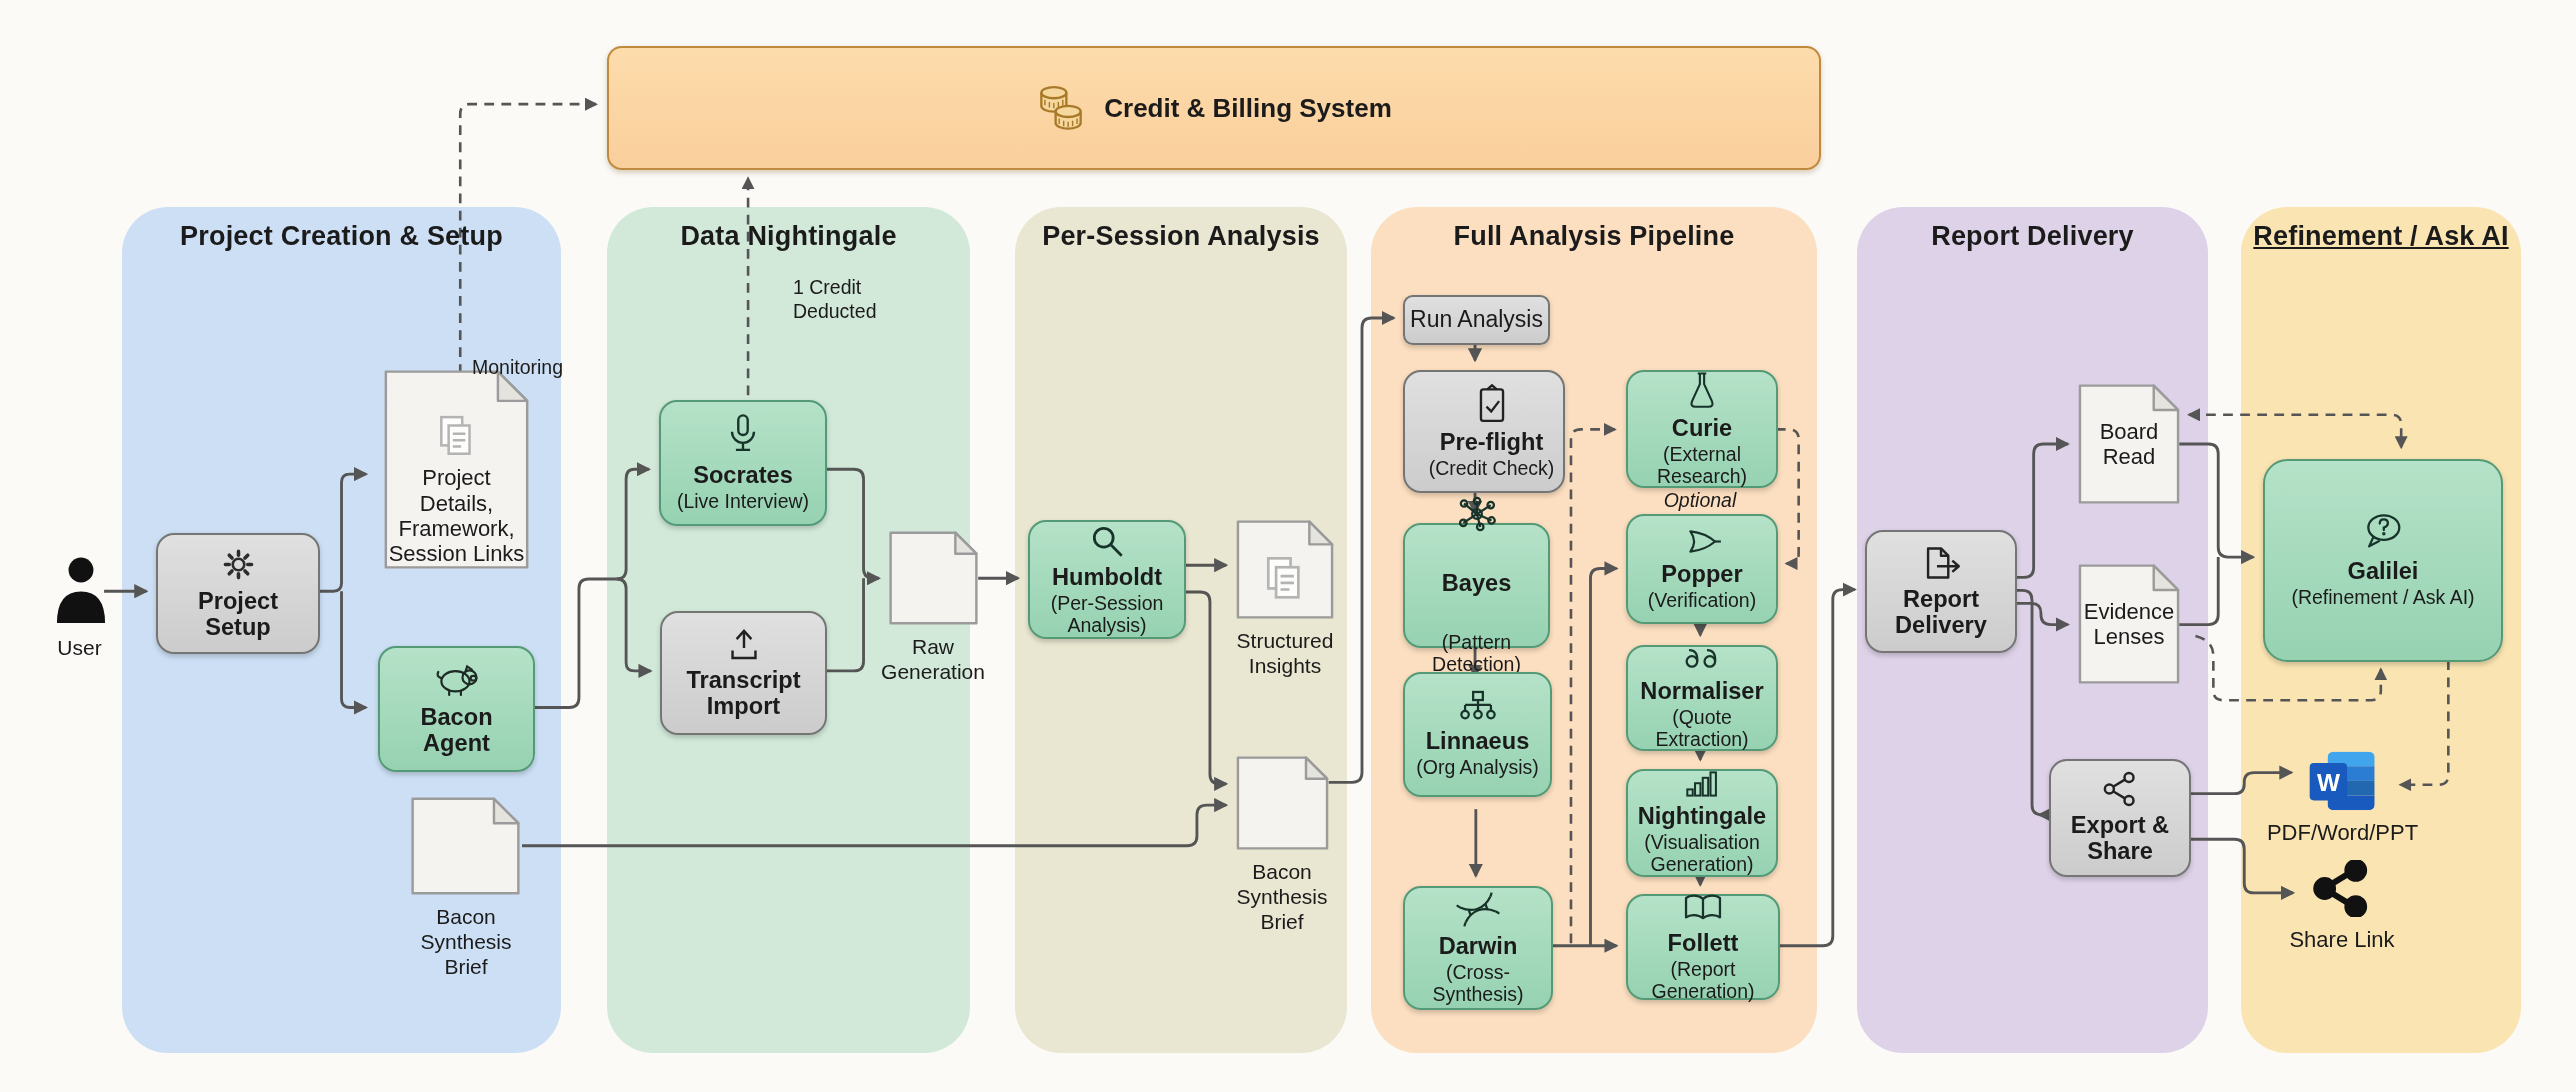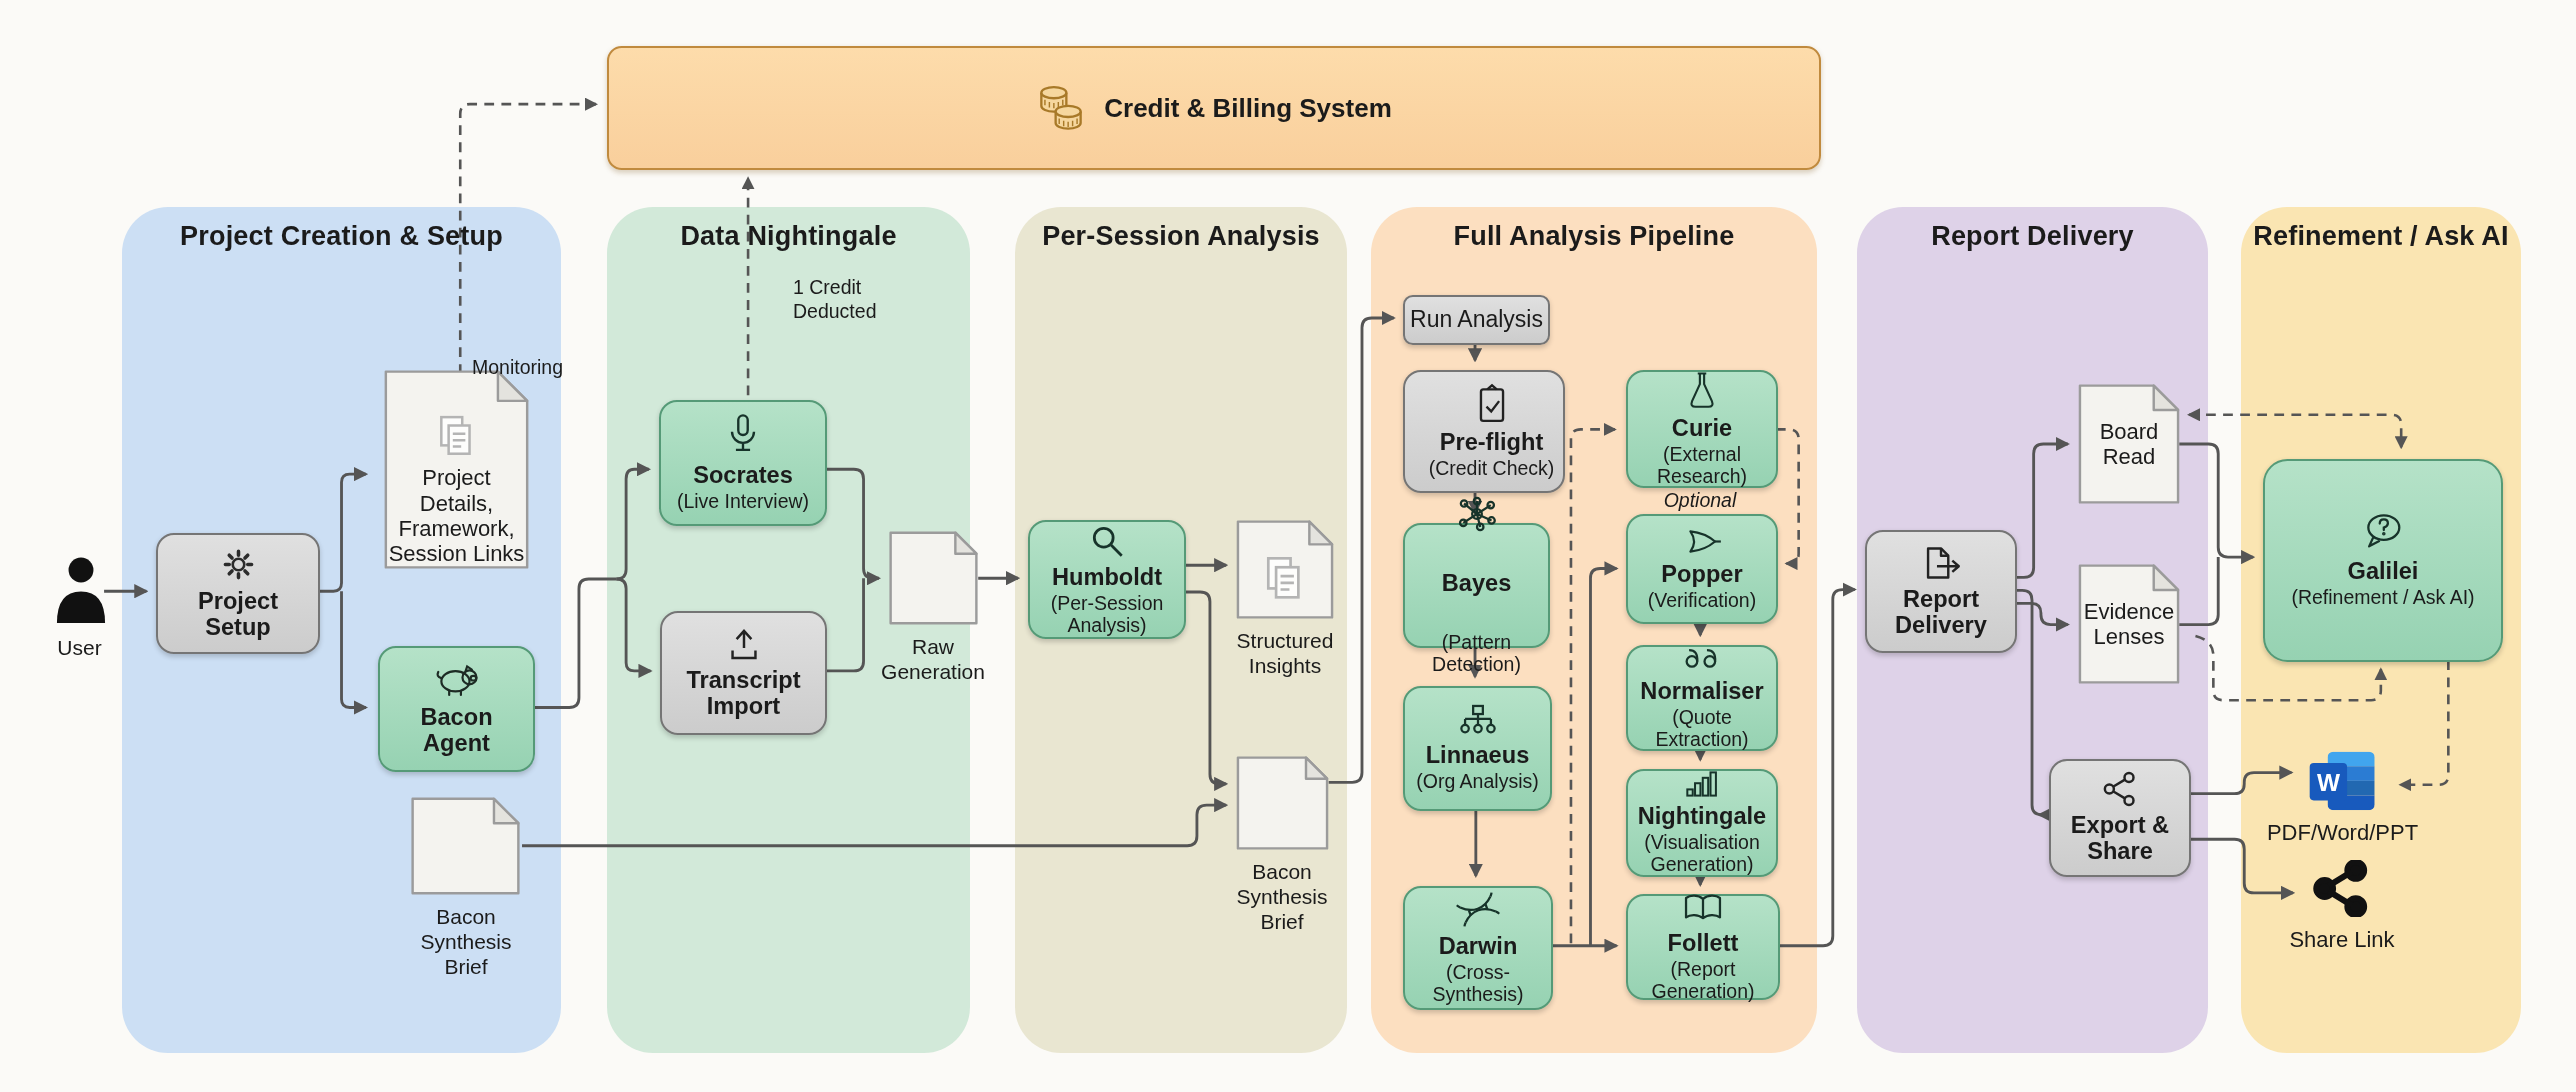--- a/index.html
+++ b/index.html
@@ -62,21 +62,21 @@
 <div class="lane" style="left:1015px;width:332px;background:#e9e6d1;"></div>
 <div class="lane" style="left:1371px;width:446px;background:#fcdfc0;"></div>
 <div class="lane" style="left:1857px;width:351px;background:#ded2e8;"></div>
 <div class="lane" style="left:2241px;width:280px;background:#fae5b2;"></div>
 
 <div class="lane-title" style="left:122px;width:439px;">Project Creation &amp; Setup</div>
 <div class="lane-title" style="left:607px;width:363px;">Data Nightingale</div>
 <div class="lane-title" style="left:1015px;width:332px;">Per-Session Analysis</div>
 <div class="lane-title" style="left:1371px;width:446px;">Full Analysis Pipeline</div>
 <div class="lane-title" style="left:1857px;width:351px;">Report Delivery</div>
-<div class="lane-title" style="left:2241px;width:280px;">Refinement / Ask AI</div>
+<div class="lane-title" style="left:2241px;width:280px;text-decoration:underline;">Refinement / Ask AI</div>
 
 <svg id="wires" width="2576" height="1093" viewBox="0 0 3168 1344">
   <defs>
     <marker id="arr" viewBox="0 0 10 10" refX="8.5" refY="5" markerWidth="5" markerHeight="5" orient="auto-start-reverse">
       <path d="M0,0 L10,5 L0,10 z" fill="#555"></path>
     </marker>
   </defs>
   <g fill="none" stroke="#555" stroke-width="3.5">
 
     <path d="M128,727 L180,727" marker-end="url(#arr)"></path>
@@ -326,21 +326,21 @@
           <circle cx="30" cy="38" r="4"></circle>
           <circle cx="44" cy="30" r="4"></circle>
       </g>
     </svg>
   </span>
   <div class="t">Bayes</div>
   <div class="s">(Pattern
 Detection)</div>
 </div>
 
-<div class="node green" style="left:1403px;top:686px;width:145px;height:121px;">
+<div class="node green" style="left:1403px;top:672px;width:145px;height:121px;">
   <span class="icon">
     <svg width="42" height="33" viewBox="0 0 52 40">
       <g fill="none" stroke="#17332a" stroke-width="2.8">
         <rect x="20" y="2" width="12" height="10"></rect>
         <path d="M26,12 V18 M10,18 H42 M10,18 V25 M26,18 V25 M42,18 V25"></path>
         <circle cx="10" cy="30" r="4.6"></circle>
           <circle cx="26" cy="30" r="4.6"></circle>
           <circle cx="42" cy="30" r="4.6"></circle>
       </g>
     </svg>

